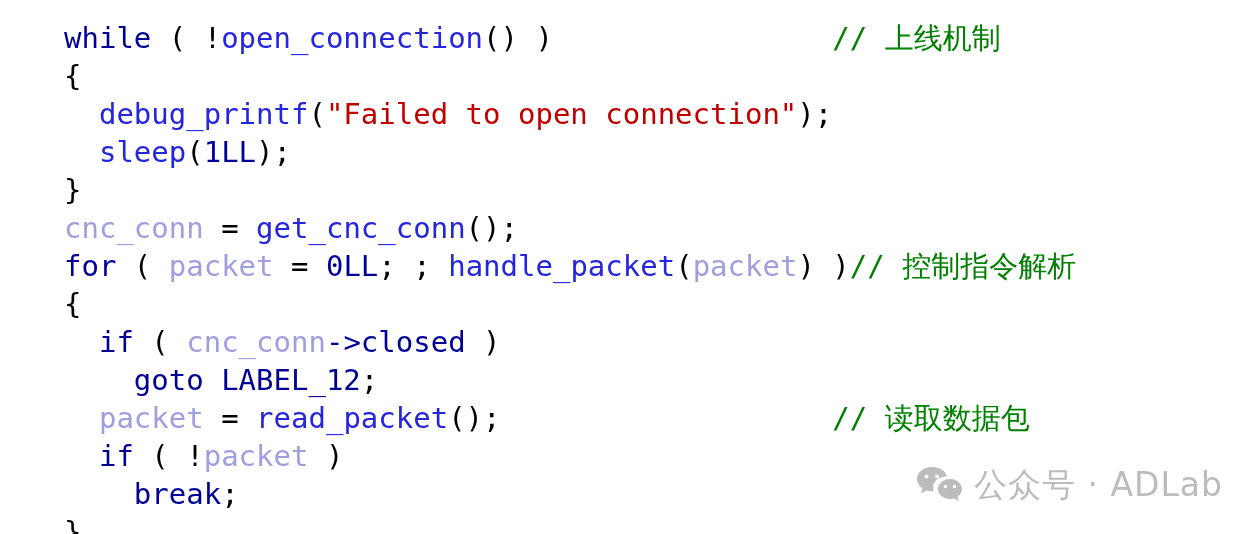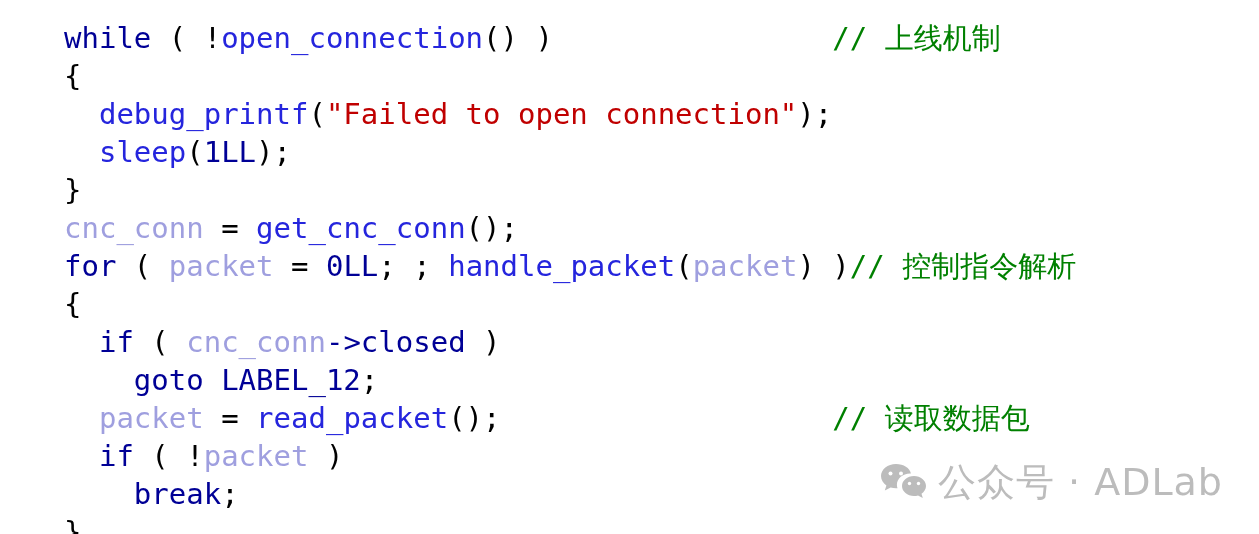--- a/index.html
+++ b/index.html
@@ -33,21 +33,21 @@
     bottom: 26px;
     display: flex;
     align-items: center;
     gap: 12px;
   }
   .wm-icon svg {
     display: block;
   }
   .wm-text {
     font-family: "DejaVu Sans", "Liberation Sans", sans-serif;
-    font-size: 38px;
+    font-size: 33px;
     letter-spacing: 1px;
   }
 </style>
 </head>
 <body>
 
 <div class="code-view"><div class="code-line"><span style="color: rgb(0, 0, 150);">while</span><span style="color: rgb(0, 0, 0);"> ( !</span><span style="color: rgb(37, 37, 221);">open_connection</span><span style="color: rgb(0, 0, 0);">() )</span><span style="color: rgb(0, 0, 0);">                </span><span style="color: rgb(0, 128, 0);">// 上线机制</span></div><div class="code-line"><span style="color: rgb(0, 0, 0);">{</span></div><div class="code-line"><span style="color: rgb(0, 0, 0);">  </span><span style="color: rgb(37, 37, 221);">debug_printf</span><span style="color: rgb(0, 0, 0);">(</span><span style="color: rgb(192, 0, 0);">"Failed to open connection"</span><span style="color: rgb(0, 0, 0);">);</span></div><div class="code-line"><span style="color: rgb(0, 0, 0);">  </span><span style="color: rgb(37, 37, 221);">sleep</span><span style="color: rgb(0, 0, 0);">(</span><span style="color: rgb(0, 0, 150);">1LL</span><span style="color: rgb(0, 0, 0);">);</span></div><div class="code-line"><span style="color: rgb(0, 0, 0);">}</span></div><div class="code-line"><span style="color: rgb(159, 159, 223);">cnc_conn</span><span style="color: rgb(0, 0, 0);"> = </span><span style="color: rgb(37, 37, 221);">get_cnc_conn</span><span style="color: rgb(0, 0, 0);">();</span></div><div class="code-line"><span style="color: rgb(0, 0, 150);">for</span><span style="color: rgb(0, 0, 0);"> ( </span><span style="color: rgb(159, 159, 223);">packet</span><span style="color: rgb(0, 0, 0);"> = </span><span style="color: rgb(0, 0, 150);">0LL</span><span style="color: rgb(0, 0, 0);">; ; </span><span style="color: rgb(37, 37, 221);">handle_packet</span><span style="color: rgb(0, 0, 0);">(</span><span style="color: rgb(159, 159, 223);">packet</span><span style="color: rgb(0, 0, 0);">) )</span><span style="color: rgb(0, 128, 0);">// 控制指令解析</span></div><div class="code-line"><span style="color: rgb(0, 0, 0);">{</span></div><div class="code-line"><span style="color: rgb(0, 0, 0);">  </span><span style="color: rgb(0, 0, 150);">if</span><span style="color: rgb(0, 0, 0);"> ( </span><span style="color: rgb(159, 159, 223);">cnc_conn</span><span style="color: rgb(0, 0, 150);">-&gt;closed</span><span style="color: rgb(0, 0, 0);"> )</span></div><div class="code-line"><span style="color: rgb(0, 0, 0);">    </span><span style="color: rgb(0, 0, 150);">goto</span><span style="color: rgb(0, 0, 0);"> </span><span style="color: rgb(0, 0, 150);">LABEL_12</span><span style="color: rgb(0, 0, 0);">;</span></div><div class="code-line"><span style="color: rgb(0, 0, 0);">  </span><span style="color: rgb(159, 159, 223);">packet</span><span style="color: rgb(0, 0, 0);"> = </span><span style="color: rgb(37, 37, 221);">read_packet</span><span style="color: rgb(0, 0, 0);">();</span><span style="color: rgb(0, 0, 0);">                   </span><span style="color: rgb(0, 128, 0);">// 读取数据包</span></div><div class="code-line"><span style="color: rgb(0, 0, 0);">  </span><span style="color: rgb(0, 0, 150);">if</span><span style="color: rgb(0, 0, 0);"> ( !</span><span style="color: rgb(159, 159, 223);">packet</span><span style="color: rgb(0, 0, 0);"> )</span></div><div class="code-line"><span style="color: rgb(0, 0, 0);">    </span><span style="color: rgb(0, 0, 150);">break</span><span style="color: rgb(0, 0, 0);">;</span></div><div class="code-line"><span style="color: rgb(0, 0, 0);">}</span></div></div>
 
 <div class="watermark">
   <span class="wm-icon">

